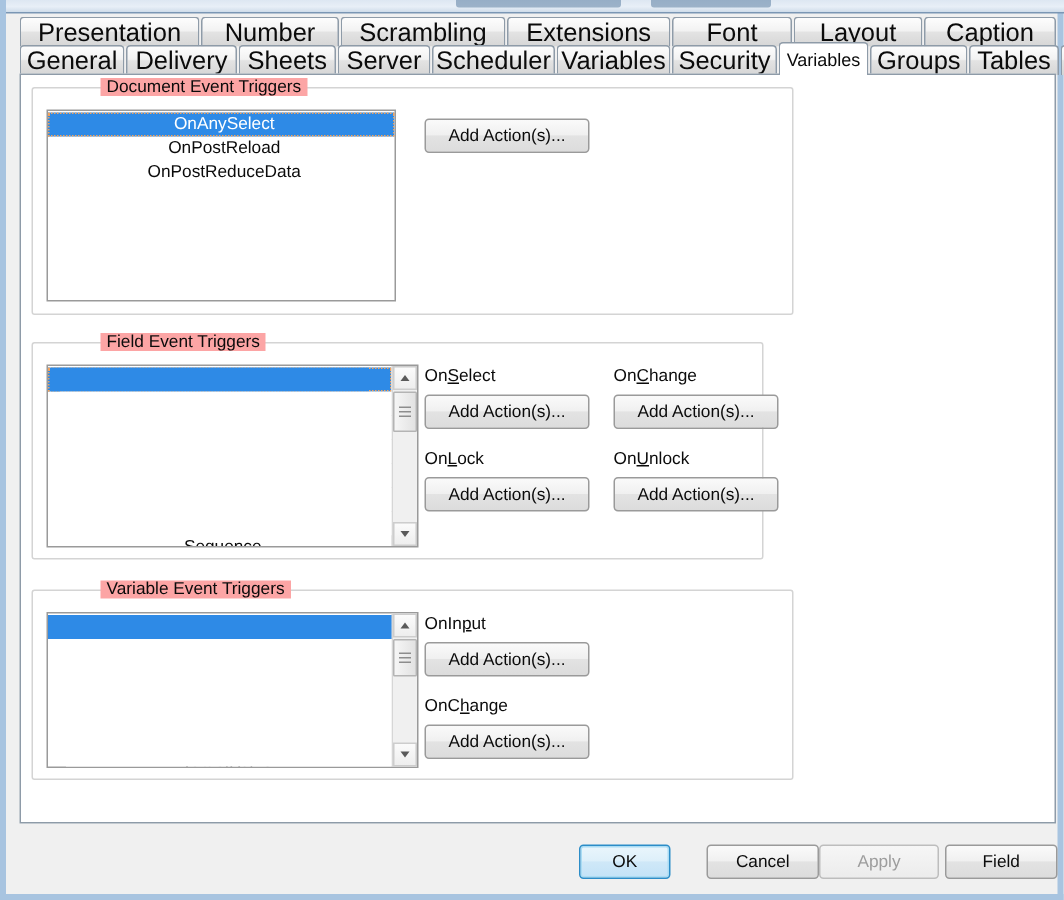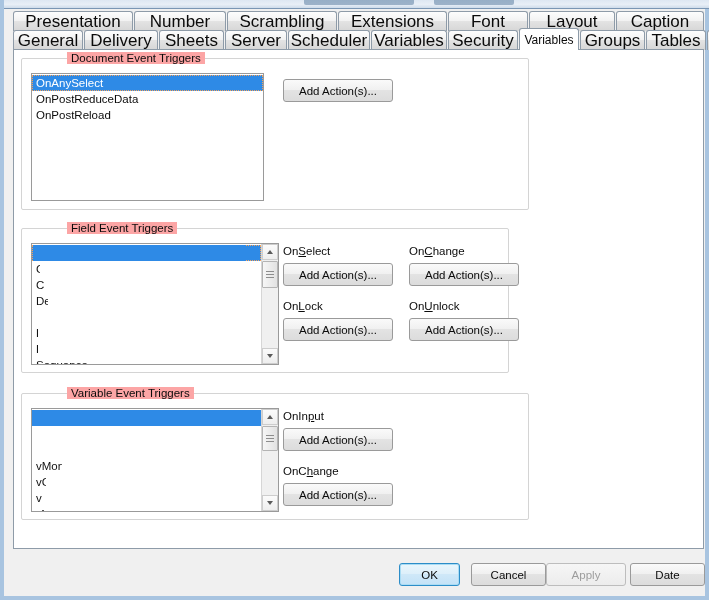--- a/index.html
+++ b/index.html
@@ -122,20 +122,21 @@
     box-sizing: border-box;
     background: #ffffff;
     border: 1px solid #9a9a9a;
     overflow: hidden;
   }
   .listbox .items {
     position: absolute;
     left: 0; top: 0; right: 0; bottom: 0;
     overflow: hidden;
     padding: 1px 0 0 0;
+    text-align: center;
   }
   .listbox.has-sb .items { right: 17px; }
   .lb-item {
     height: 16px;
     line-height: 16px;
     padding: 0 0 0 4px;
     font-size: 11.5px;
     white-space: nowrap;
     overflow: hidden;
     color: #0b0b0b;
@@ -281,22 +282,22 @@
   </div>
 
   <div id="tabpage">
 
     <div class="groupbox" style="left:7px; top:8px; width:508px; height:152px;">
       <span class="gb-title">Document Event Triggers</span>
 
       <div class="listbox" id="doc-listbox" style="left:9px; top:14px; width:233px; height:128px;">
         <div class="items">
             <div class="lb-item selected"><span class="txt">OnAnySelect</span></div>
+            <div class="lb-item"><span class="txt">OnPostReload</span></div>
             <div class="lb-item"><span class="txt">OnPostReduceData</span></div>
-            <div class="lb-item"><span class="txt">OnPostReload</span></div>
           </div>
       </div>
 
       <div class="btn" style="left:261px; top:20px; width:110px;">Add Action(s)...</div>
     </div>
 
     <div class="groupbox" style="left:7px; top:178px; width:488px; height:145px;text-decoration:underline;">
       <span class="gb-title">Field Event Triggers</span>
 
       <div class="listbox has-sb" id="field-listbox" style="left:9px; top:14px; width:248px; height:122px;">
@@ -373,19 +374,19 @@
           <div class="lbl" style="left: 261px; top: 16px;">OnIn<span class="acc">p</span>ut</div>
           <div class="btn" style="left: 261px; top: 34px; width: 110px;">Add Action(s)...</div>
           <div class="lbl" style="left: 261px; top: 71px;">OnC<span class="acc">h</span>ange</div>
           <div class="btn" style="left: 261px; top: 89px; width: 110px;">Add Action(s)...</div>
         </div>
     </div>
 
   </div>
 
   <div id="bottombar">
-      <div class="btn default" style="left: 378px; top: 11px; width: 61px; margin-left: 13px;">OK</div>
+      <div class="btn default" style="left: 378px; top: 11px; width: 61px;">OK</div>
       <div class="btn" style="left: 463px; top: 11px; width: 75px;">Cancel</div>
       <div class="btn disabled" style="left: 538px; top: 11px; width: 80px;">Apply</div>
-      <div class="btn" style="left: 622px; top: 11px; width: 75px;">Date</div>
+      <div class="btn" style="left: 622px; top: 11px; width: 75px;">Field</div>
     </div>
 
 </div>
 
 </body></html>

